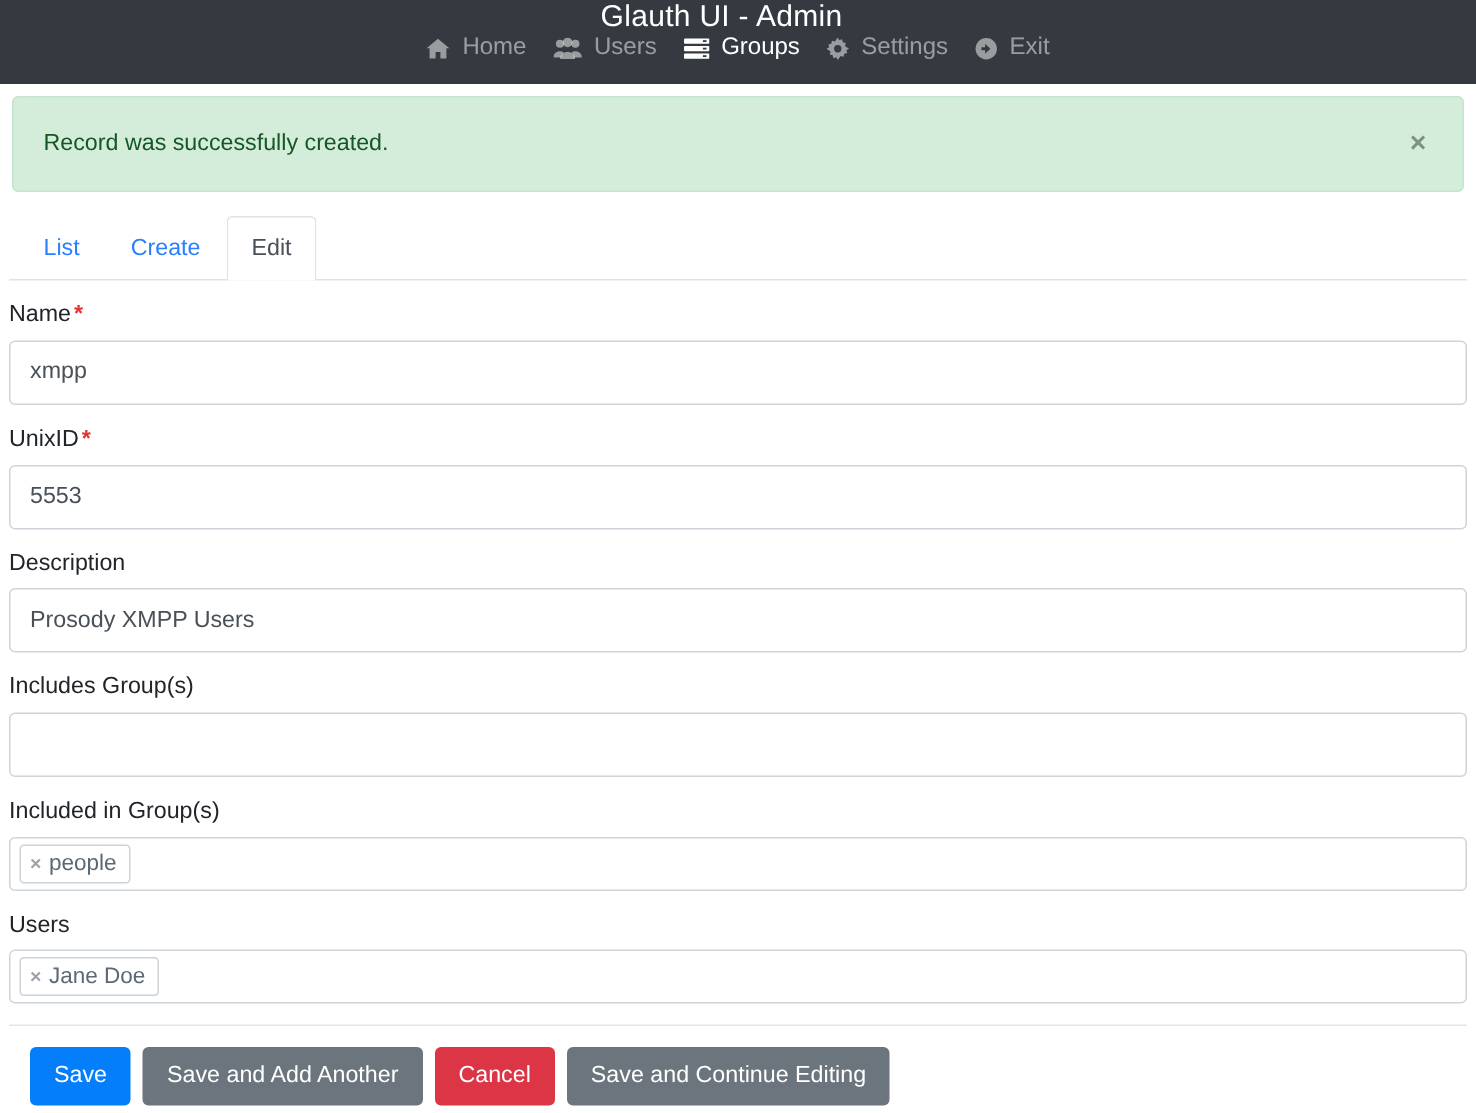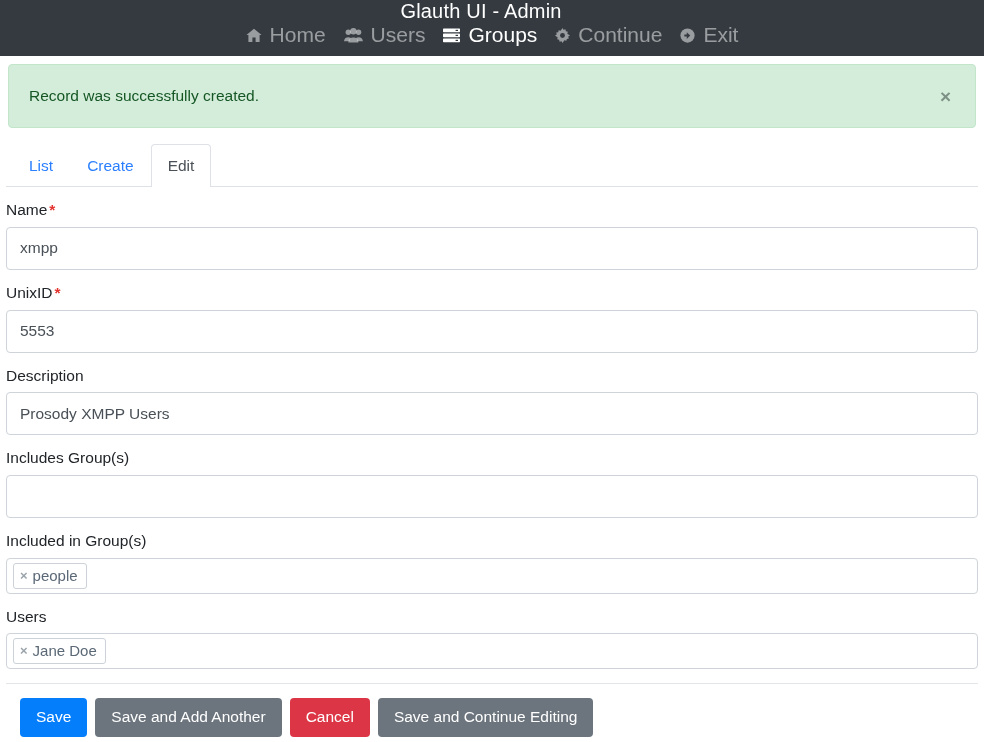--- a/index.html
+++ b/index.html
@@ -27,21 +27,21 @@
     letter-spacing: .2px;
     margin-right: 22px;
     white-space: nowrap;
   }
   .nav-items { display: flex; align-items: center; gap: 18px; }
   .nav-link {
     display: inline-flex;
     align-items: center;
     gap: 8px;
     color: rgba(255,255,255,.5);
-    font-size: 21px;
+    font-size: 16px;
     text-decoration: none;
     white-space: nowrap;
     cursor: pointer;
   }
   .nav-link.active { color: #ffffff; }
   .nav-link .ico { display: inline-flex; align-items: center; line-height: 0; }
   .nav-link .ico svg { display: block; }
 
   
   .alert {
@@ -232,21 +232,21 @@
       <span>Groups</span>
     </a>
 
     <a class="nav-link">
       <span class="ico">
         <svg width="15" height="15" viewBox="0 0 16 16" fill="currentColor">
           <path d="M8 0l1 1.9 2.1-.6.5 2.1 2.1.5-.6 2.1L16 8l-1.9 1 .6 2.1-2.1.5-.5 2.1-2.1-.6L8 16l-1-1.9-2.1.6-.5-2.1-2.1-.5.6-2.1L0 8l1.9-1-.6-2.1 2.1-.5.5-2.1 2.1.6L8 0z"></path>
           <circle cx="8" cy="8" r="2.6" fill="#343a40"></circle>
         </svg>
       </span>
-      <span>Continue</span>
+      <span>Settings</span>
     </a>
 
     <a class="nav-link">
       <span class="ico">
         <svg width="15" height="15" viewBox="0 0 16 16" fill="currentColor">
           <circle cx="8" cy="8" r="7.6"></circle>
           <path d="M7.2 4.4 10.9 8l-3.7 3.6V9.1H4.6V6.9h2.6V4.4z" fill="#343a40"></path>
         </svg>
       </span>
       <span>Exit</span>

